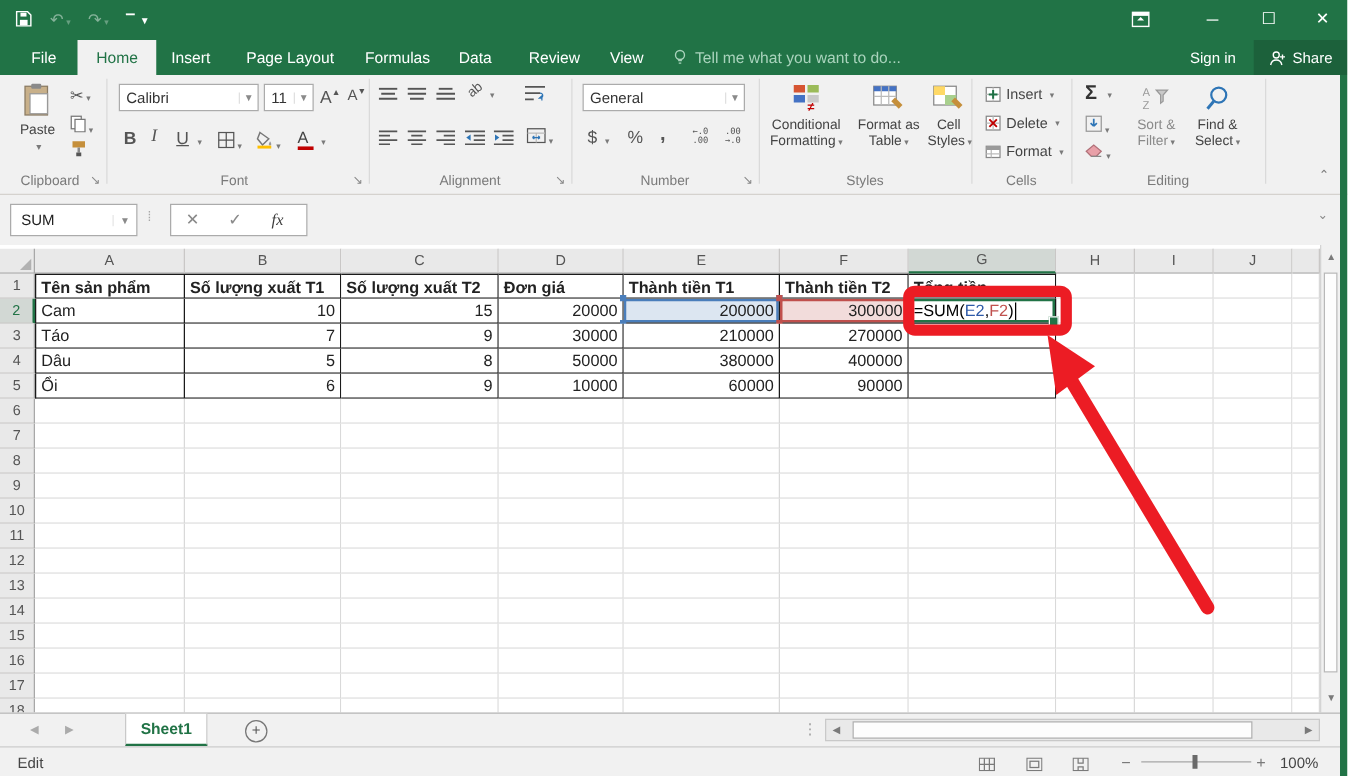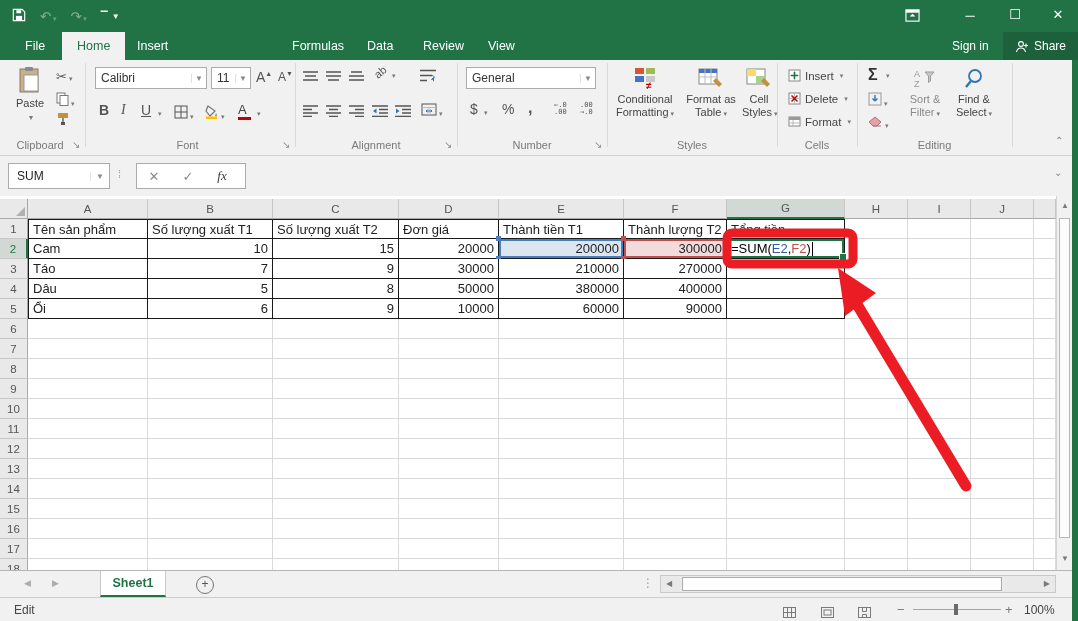--- a/index.html
+++ b/index.html
@@ -44,21 +44,21 @@
   .grid{position:absolute;left:0;top:196px;width:1056px;height:374px;overflow:hidden;background:#fff;}
   .colhdr,.rowhdr,.selall{position:absolute;background:#E9E9E9;color:#555;font-size:11.5px;
       display:flex;align-items:center;justify-content:center;box-sizing:border-box;}
   .colhdr{border-right:1px solid #C9C7C6;border-bottom:1px solid #A8A8A8;}
   .rowhdr{border-bottom:1px solid #C9C7C6;border-right:1px solid #A8A8A8;}
   .colhdr.hl{background:#D2D8D4;border-bottom:2px solid var(--green);}
   .rowhdr.hl{background:#D2D8D4;border-right:2px solid var(--green);color:var(--green);}
   .cell{position:absolute;box-sizing:border-box;border-right:1px solid #D9D9D9;border-bottom:1px solid #D9D9D9;
         font-size:13px;display:flex;align-items:center;padding:0 4px;white-space:nowrap;overflow:visible;background:#fff;}
   .cell.num{justify-content:flex-end;}
-  .cell.th{font-weight:normal;}
+  .cell.th{font-weight:bold;}
   .cell.tb{border-right:1px solid #1a1a1a;border-bottom:1px solid #1a1a1a;}
   .cell.tb-top{border-top:1px solid #1a1a1a;}
   .cell.tb-left{border-left:1px solid #1a1a1a;}
   .cell.ref-blue{background:var(--bluefill);box-shadow:inset 0 0 0 2px var(--blueline);}
   .cell.ref-red{background:var(--redfill);box-shadow:inset 0 0 0 2px var(--redline);}
   .hd{position:absolute;width:5px;height:5px;}
   .hd.b{background:var(--blueline);} .hd.r{background:var(--redline);}
   .cell.editing{background:#fff;box-shadow:inset 0 0 0 2px var(--green);z-index:3;}
   .fillhandle{position:absolute;right:-3px;bottom:-3px;width:6px;height:6px;background:var(--green);border:1px solid #fff;}
   .fk{color:#000;} .fb{color:#2E5AA8;} .fr{color:#C0504D;}
@@ -119,24 +119,32 @@
     </span>
     <span class="wbtn" style="position:absolute;left:955px;top:8px;width:30px;">─</span>
     <span class="wbtn" style="position:absolute;left:1000px;top:7px;width:30px;">☐</span>
     <span class="wbtn" style="position:absolute;left:1043px;top:7px;width:30px;">✕</span>
   </div>
 
   <div class="tabrow">
     <span class="rtab" style="left:10px;">File</span>
     <span class="rtab active" style="left:62px;">Home</span>
     <span class="rtab" style="left:122px;">Insert</span>
+    <span class="rtab" style="left:182px;">Page Layout</span>
     <span class="rtab" style="left:277px;">Formulas</span>
     <span class="rtab" style="left:352px;">Data</span>
     <span class="rtab" style="left:408px;">Review</span>
     <span class="rtab" style="left:473px;">View</span>
+    <span class="tellme">
+      <svg width="12" height="14" viewBox="0 0 12 14">
+          <circle cx="6" cy="5" r="3.6" fill="none" stroke="#A9D3BC" stroke-width="1.1"></circle>
+          <path d="M4.5 9.5h3M5 11.5h2" stroke="#A9D3BC" stroke-width="1.1"></path>
+        </svg>
+      <span>Tell me what you want to do...</span>
+    </span>
     <span class="signin">Sign in</span>
     <span class="share">
       <svg width="14" height="13" viewBox="0 0 14 13">
           <circle cx="6" cy="4" r="2.4" fill="none" stroke="#fff" stroke-width="1.1"></circle>
           <path d="M1.5 12c.6-3 3-4 4.5-4s3.9 1 4.5 4" fill="none" stroke="#fff" stroke-width="1.1"></path>
           <path d="M10.5 5.5h4M12.5 3.5v4" stroke="#fff" stroke-width="1.1" transform="translate(-1.5,0)"></path>
         </svg>
       <span>Share</span>
     </span>
   </div>
@@ -408,21 +416,21 @@
       <div class="rowhdr" style="left: 0px; top: 283px; width: 28px; height: 20px;">14</div>
       <div class="rowhdr" style="left: 0px; top: 303px; width: 28px; height: 20px;">15</div>
       <div class="rowhdr" style="left: 0px; top: 323px; width: 28px; height: 20px;">16</div>
       <div class="rowhdr" style="left: 0px; top: 343px; width: 28px; height: 20px;">17</div>
       <div class="rowhdr" style="left: 0px; top: 363px; width: 28px; height: 20px;">18</div>
       <div class="cell tb tb-top th tb-left" style="left: 28px; top: 23px; width: 120px; height: 20px;">Tên sản phẩm</div>
       <div class="cell tb tb-top th" style="left: 148px; top: 23px; width: 125px; height: 20px;">Số lượng xuất T1</div>
       <div class="cell tb tb-top th" style="left: 273px; top: 23px; width: 126px; height: 20px;">Số lượng xuất T2</div>
       <div class="cell tb tb-top th" style="left: 399px; top: 23px; width: 100px; height: 20px;">Đơn giá</div>
       <div class="cell tb tb-top th" style="left: 499px; top: 23px; width: 125px; height: 20px;">Thành tiền T1</div>
-      <div class="cell tb tb-top th" style="left: 624px; top: 23px; width: 103px; height: 20px;">Thành lượng T2</div>
+      <div class="cell tb tb-top th" style="left: 624px; top: 23px; width: 103px; height: 20px;">Thành tiền T2</div>
       <div class="cell tb tb-top th" style="left: 727px; top: 23px; width: 118px; height: 20px;">Tổng tiền</div>
       <div class="cell" style="left: 845px; top: 23px; width: 63px; height: 20px;"></div>
       <div class="cell" style="left: 908px; top: 23px; width: 63px; height: 20px;"></div>
       <div class="cell" style="left: 971px; top: 23px; width: 63px; height: 20px;"></div>
       <div class="cell" style="left: 1034px; top: 23px; width: 22px; height: 20px;"></div>
       <div class="cell tb tb-left" style="left: 28px; top: 43px; width: 120px; height: 20px;">Cam</div>
       <div class="cell tb num" style="left: 148px; top: 43px; width: 125px; height: 20px;">10</div>
       <div class="cell tb num" style="left: 273px; top: 43px; width: 126px; height: 20px;">15</div>
       <div class="cell tb num" style="left: 399px; top: 43px; width: 100px; height: 20px;">20000</div>
       <div class="cell tb num ref-blue" style="left: 499px; top: 43px; width: 125px; height: 20px;">200000<span class="hd b" style="top: -3px; left: -3px;"></span><span class="hd b" style="top: -3px; right: -3px;"></span><span class="hd b" style="bottom: -3px; left: -3px;"></span><span class="hd b" style="bottom: -3px; right: -3px;"></span></div>

